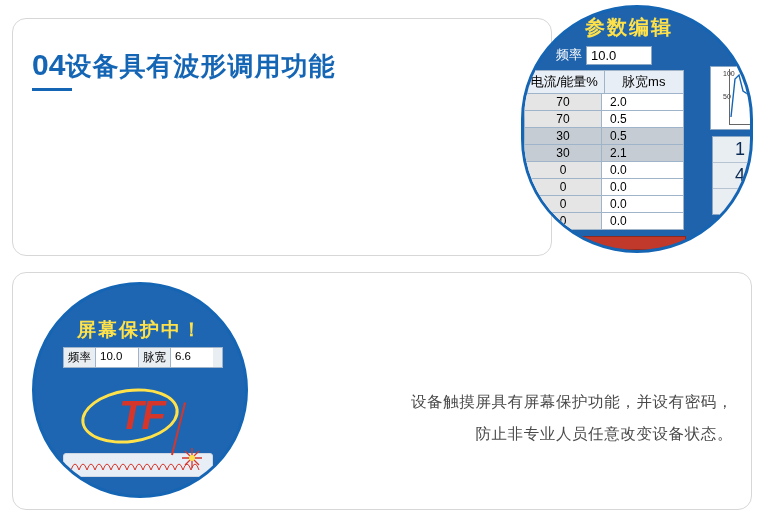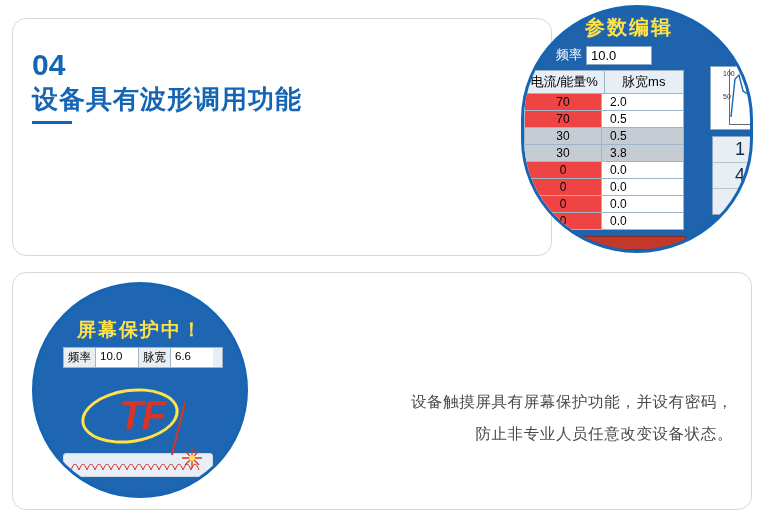--- a/index.html
+++ b/index.html
@@ -64,21 +64,21 @@
     left: 0;
     width: 40px;
   }
   .heading .title {
     color: #1565b5;
     font-size: 26px;
     font-weight: bold;
     letter-spacing: 1px;
   }
 
-  .head04 { left: 32px; top: 48px; flex-direction: column; }
+  .head04 { left: 32px; top: 48px; }
   .head05 { left: 508px; top: 318px; }
 
   .body-text {
     position: absolute;
     color: #4a4a4a;
     font-size: 15.5px;
     line-height: 32px;
     letter-spacing: 0.6px;
   }
   .text04 { left: 33px; top: 100px; width: 430px; }
@@ -162,21 +162,21 @@
     background: #fff;
   }
   .grid .row:last-child { border-bottom: 1px solid #9fb4c9; }
   .grid .row div {
     flex: 1;
     font-size: 12px;
     color: #000;
     padding: 1px 3px;
     border-right: 1px solid #9fb4c9;
     text-align: center;
-    background: #ef4444;
+    background: #e5e5e5;
   }
   .grid .row div:last-child {
     border-right: none;
     background: #ffffff;
     text-align: left;
     padding-left: 8px;
   }
   .grid .row.alt div { background: #c6ccd3; }
 
   .scope {
@@ -366,21 +366,21 @@
         <div class="row">
           <div>70</div>
           <div>0.5</div>
         </div>
         <div class="row alt">
           <div>30</div>
           <div>0.5</div>
         </div>
         <div class="row alt">
           <div>30</div>
-          <div>3.8</div>
+          <div>2.1</div>
         </div>
         <div class="row">
           <div>0</div>
           <div>0.0</div>
         </div>
         <div class="row">
           <div>0</div>
           <div>0.0</div>
         </div>
         <div class="row">

